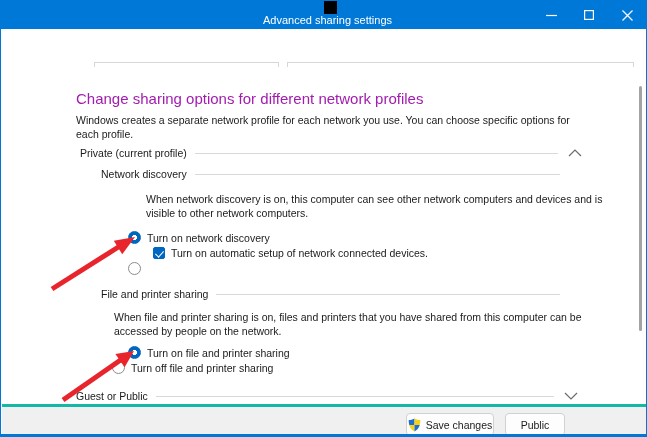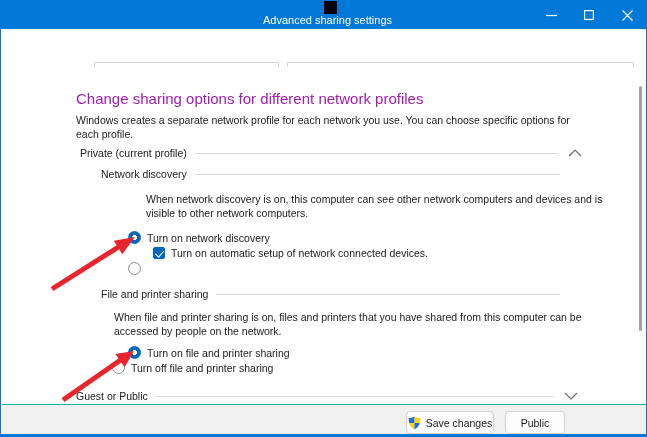--- a/index.html
+++ b/index.html
@@ -34,21 +34,21 @@
   .chev { margin-left:10px; display:flex; align-items:center; }
   .desc { position:absolute; line-height:14px; }
   .opt-row { position:absolute; display:flex; align-items:center; }
   .radio { width:13px; height:13px; border-radius:50%; flex:0 0 auto; margin-right:6px; }
   .radio.on  { background:radial-gradient(circle, #fff 0 2.6px, #0067c0 2.7px); border:1px solid #0067c0; }
   .radio.off { background:#fff; border:1px solid #8b8b8b; }
   .checkbox { width:12px; height:12px; border-radius:2px; background:#0067c0; border:1px solid #0067c0; margin-right:6px; position:relative; flex:0 0 auto; }
   .checkbox::after { content:""; position:absolute; left:2.5px; top:0.5px; width:4px; height:7px; border:solid #fff; border-width:0 1.6px 1.6px 0; transform:rotate(42deg); }
   .scroll-thumb { position:absolute; left:637px; top:19px; width:3px; height:245px; background:#a3a3a3; border-radius:2px; }
   
-  .footer { position:absolute; left:1px; top:403px; width:645px; height:31px; background:#f0f0f0; border-top:1px solid #14b8a6; }
+  .footer { position:absolute; left:1px; top:403px; width:645px; height:31px; background:#f0f0f0; border-top:3px solid #14b8a6; }
   .btn { position:absolute; top:6px; height:23px; background:#fdfdfd; border:1px solid #d1d1d1; border-radius:4px; display:flex; align-items:center; justify-content:center; font-size:10.5px; color:#1a1a1a; cursor:default; gap:5px; font-family:"Liberation Sans", sans-serif; }
   .btn-save { left:404px; width:88px; }
   .btn-cancel { left:503px; width:60px; }
   .arrow-overlay { position:absolute; left:0; top:0; width:647px; height:437px; pointer-events:none; z-index:40; }
 </style>
 </head>
 <body>
 
 <div class="window">
 

